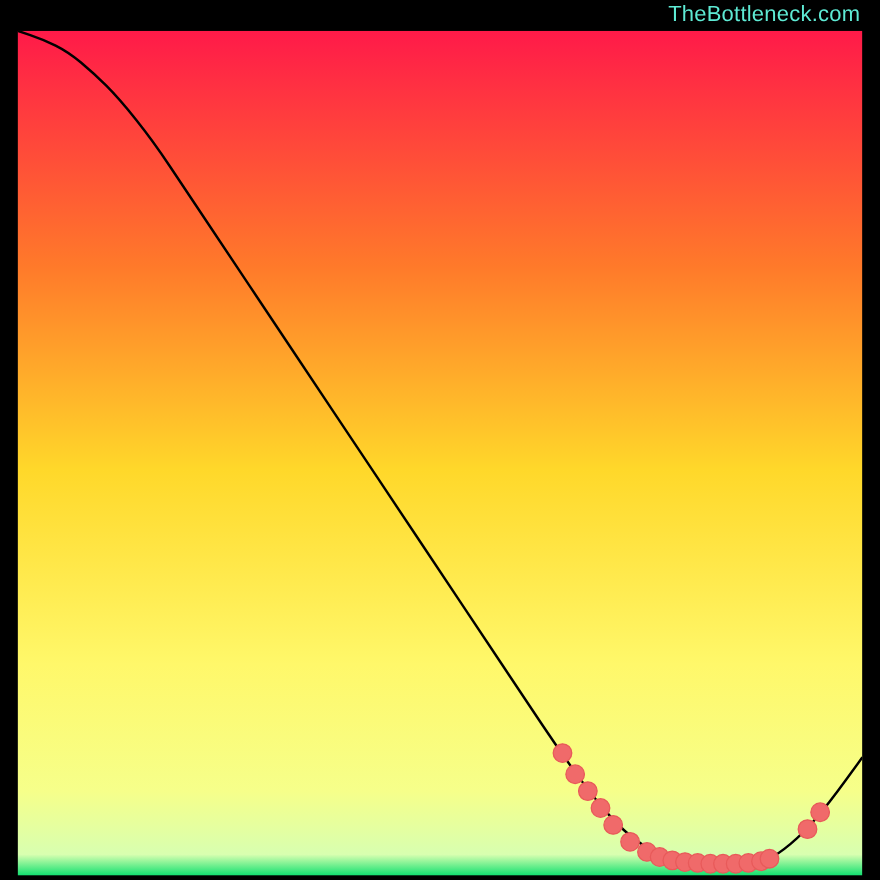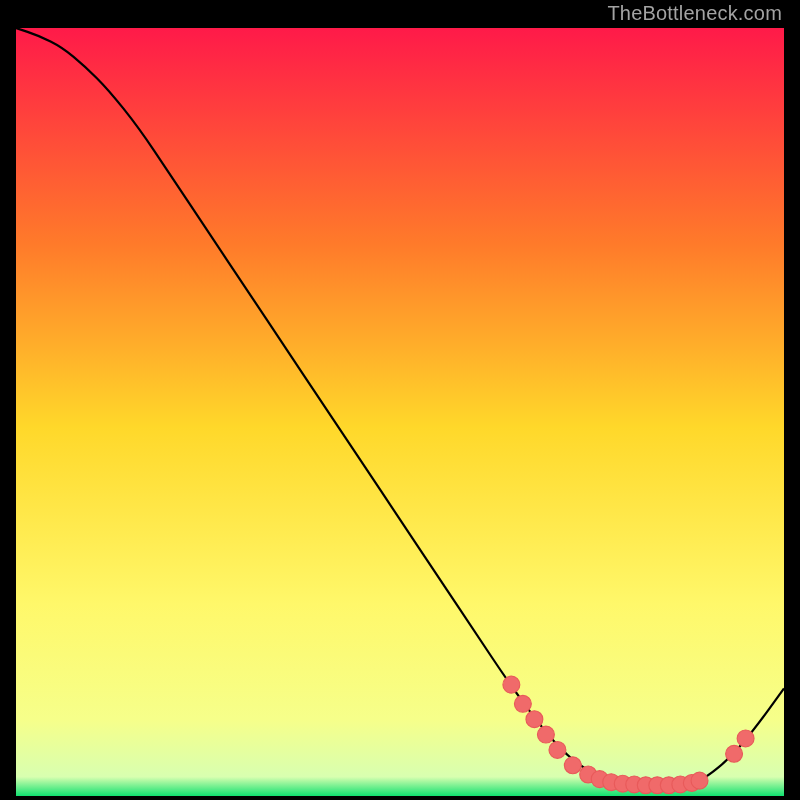--- a/index.html
+++ b/index.html
@@ -4,21 +4,21 @@
 <style>
   * { margin: 0; padding: 0; box-sizing: border-box; }
   html, body { width: 800px; height: 800px; background: #000; overflow: hidden; }
   .wrap { position: relative; width: 800px; height: 800px; }
   .attribution {
     position: absolute;
     top: 2px;
     right: 18px;
     font-family: Arial, Helvetica, sans-serif;
     font-size: 20px;
-    color: #a3a3a3;
+    color: #5eead4;
     font-weight: 400;
     letter-spacing: 0.2px;
   }
   .plot {
     position: absolute;
     left: 16px;
     top: 28px;
     width: 768px;
     height: 768px;
   }

